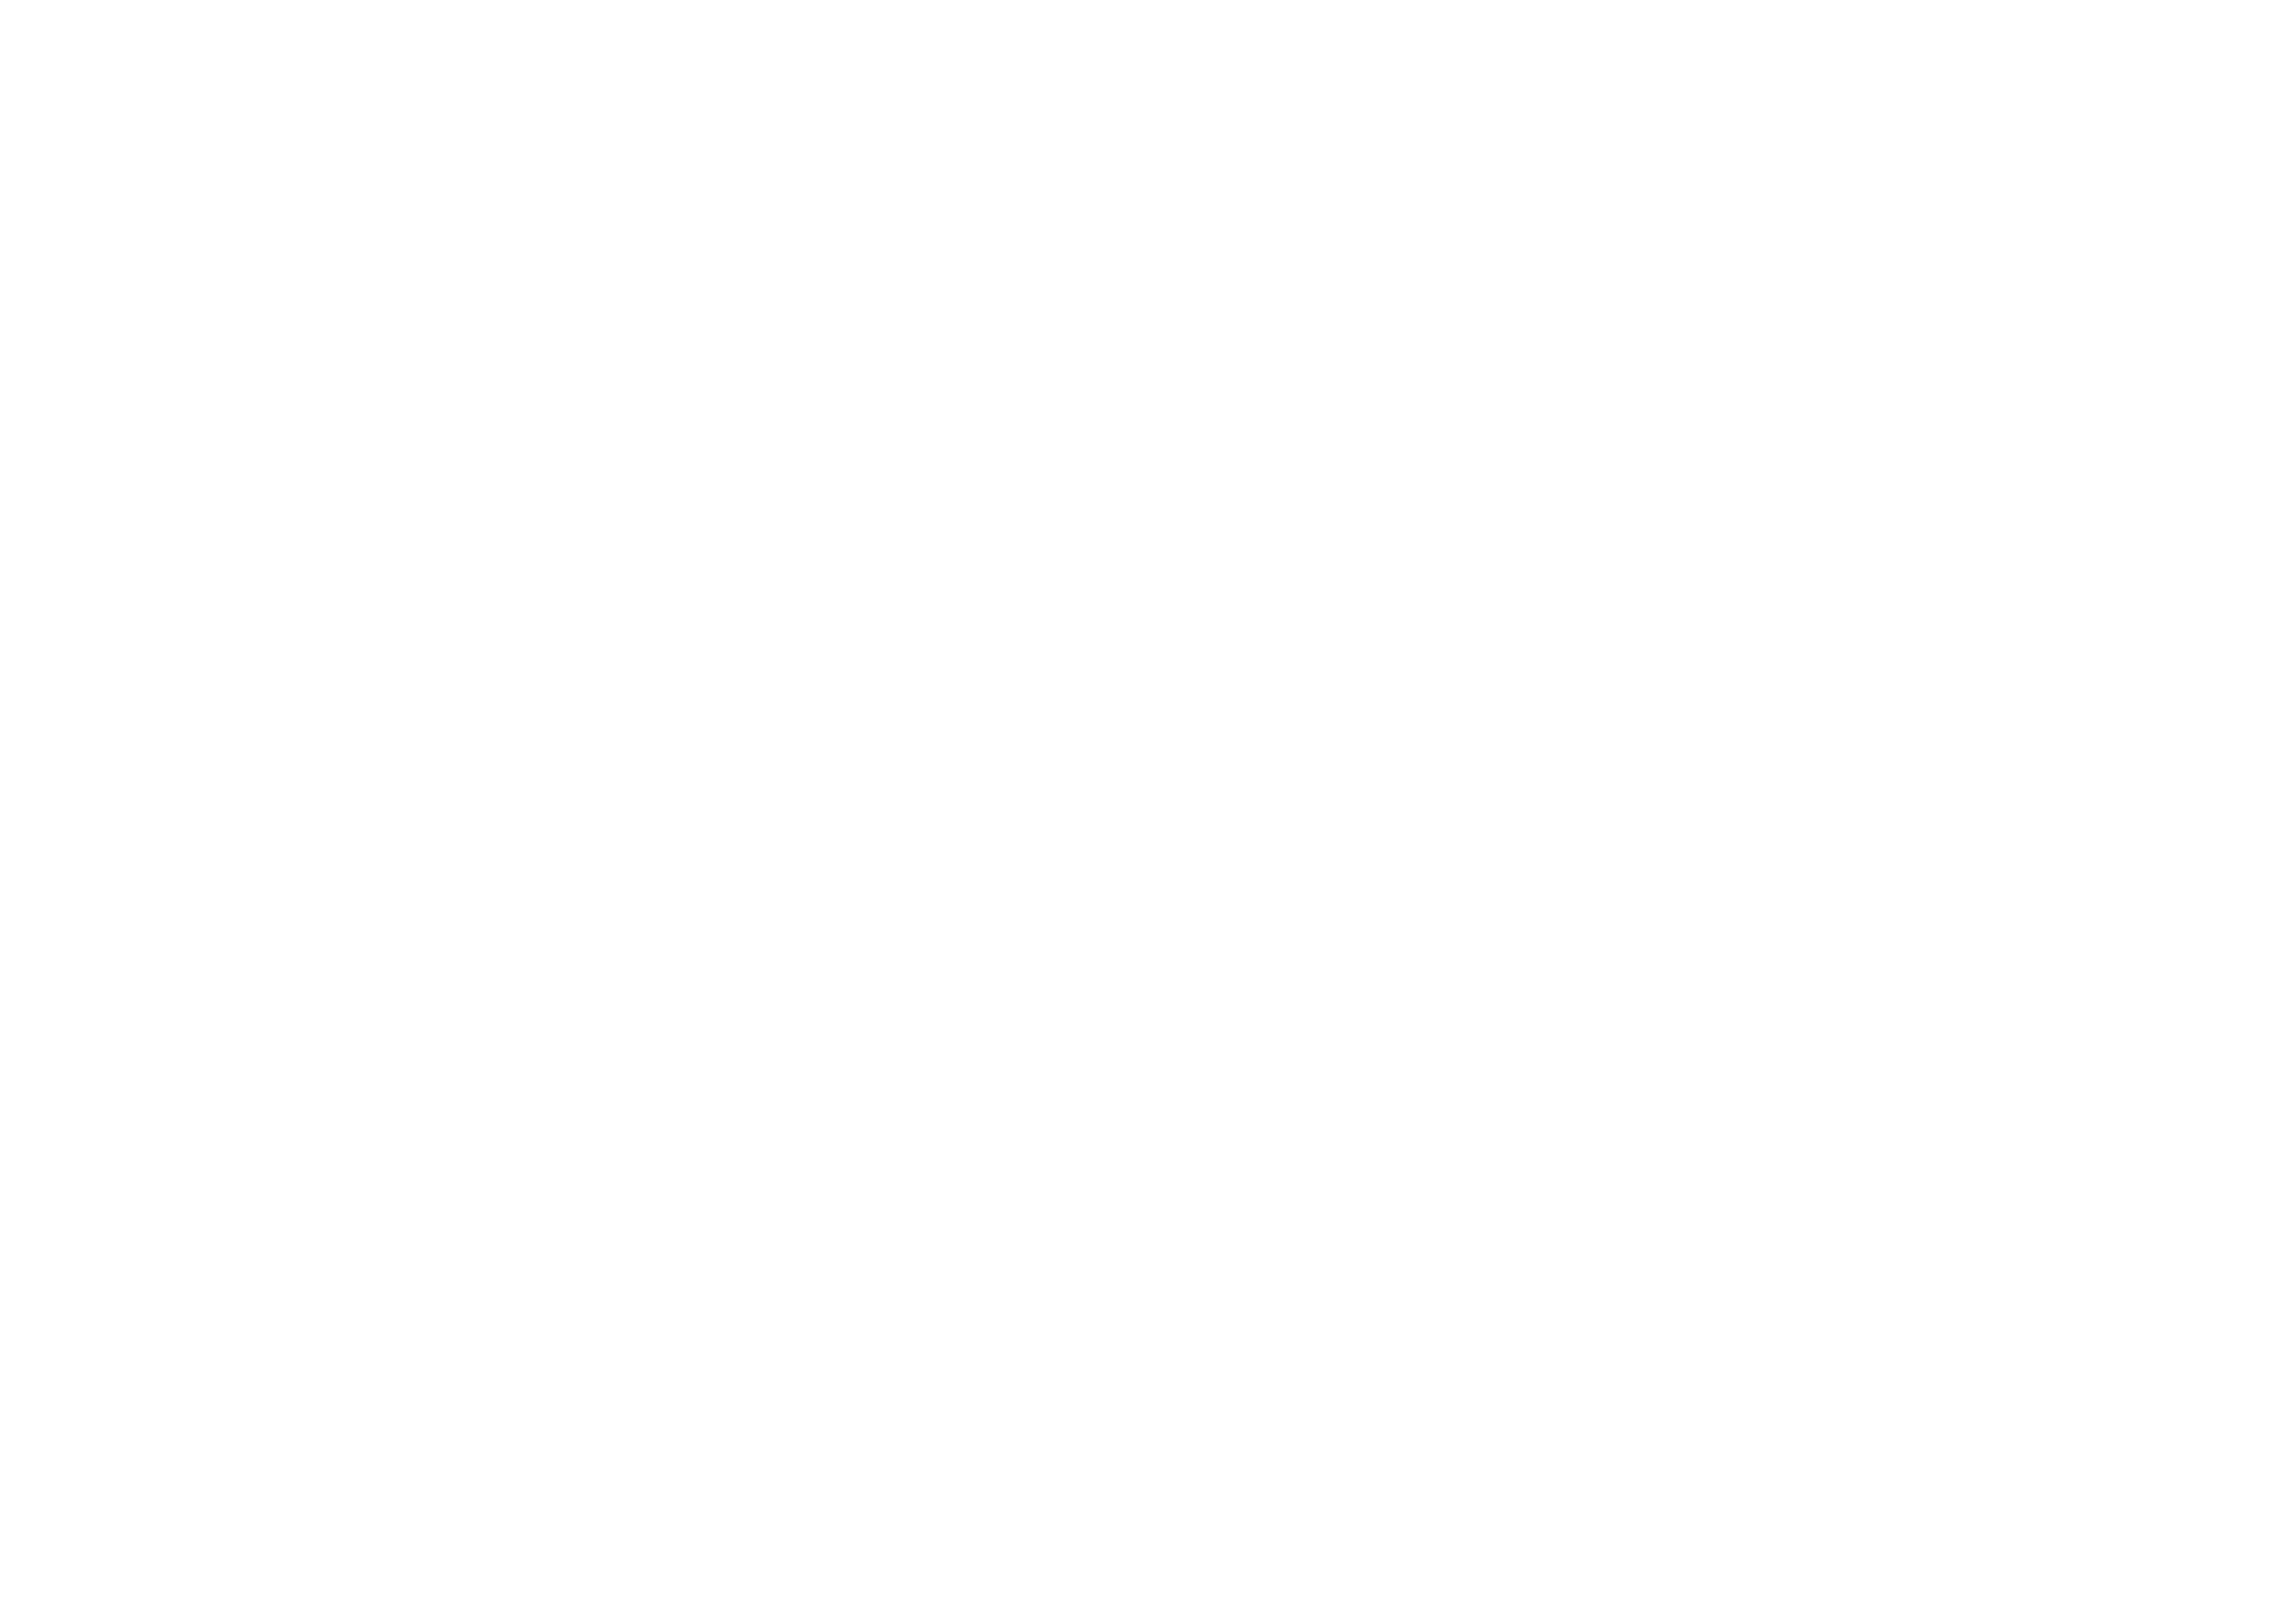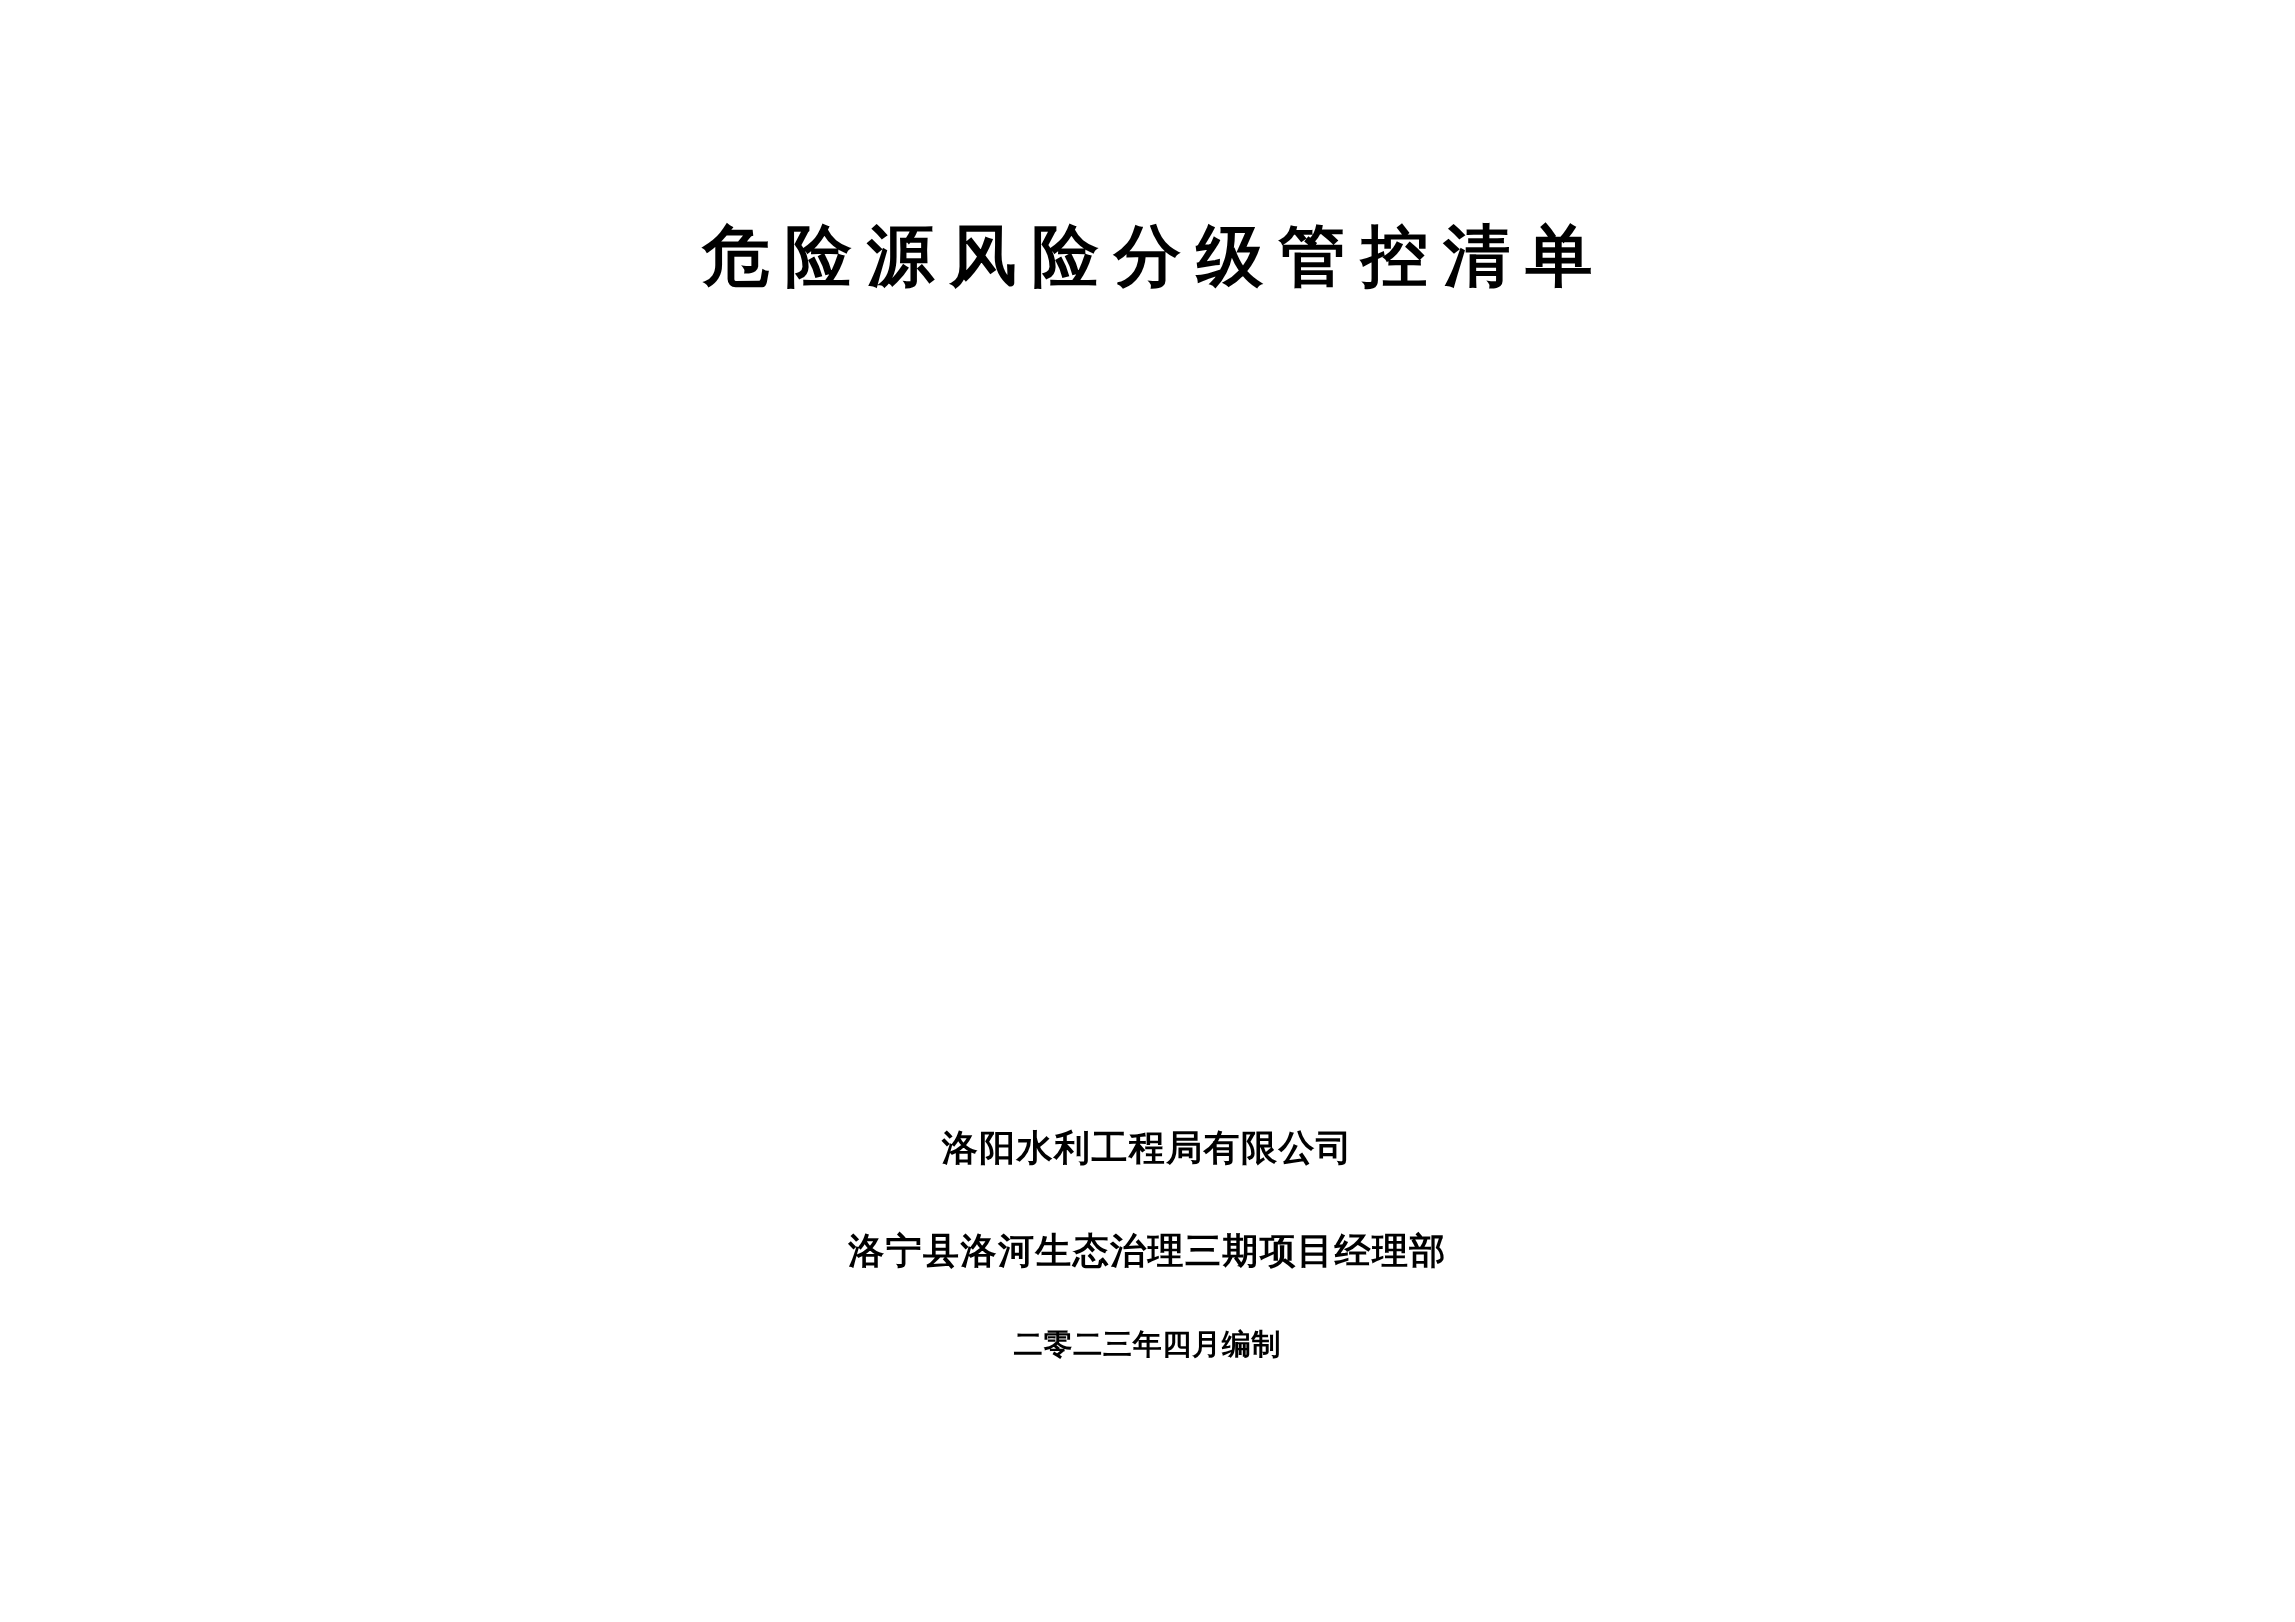--- a/index.html
+++ b/index.html
@@ -61,23 +61,17 @@
     color: #000000;
     letter-spacing: 0.7px;
   }
 </style>
 </head>
 <body>
 
 <div class="page">
 
   <div class="title-block">
-    <div class="title-line">危险源风险分级管控清单</div>
   </div>
 
-  <div class="footer-block">
-    <div class="org-line first">洛阳水利工程局有限公司</div>
-    <div class="org-line second">洛宁县洛河生态治理三期项目经理部</div>
-    <div class="date-line">二零二三年四月编制</div>
-  </div>
 
 </div>
 
 
 </body></html>

